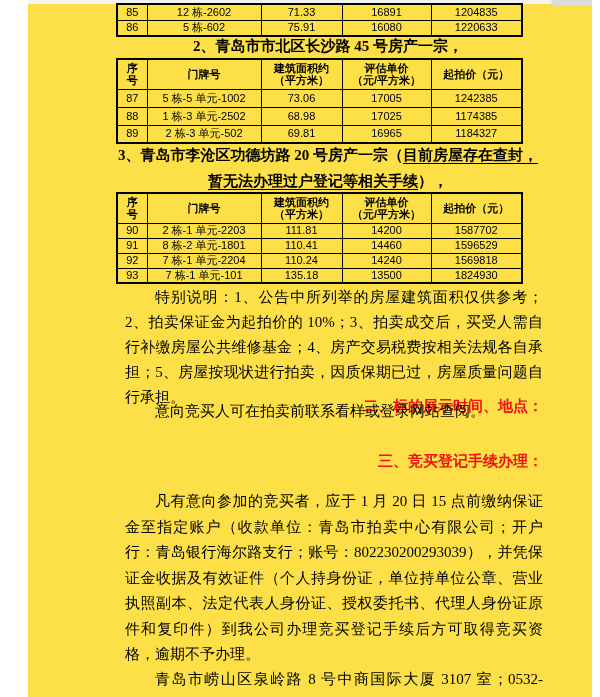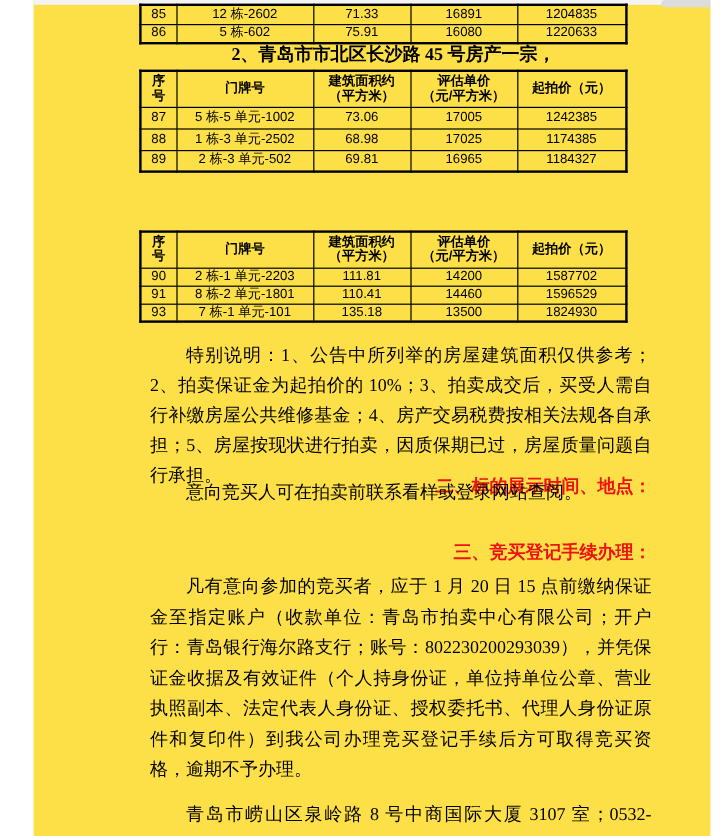--- a/index.html
+++ b/index.html
@@ -32,21 +32,21 @@
   .h-black{left:88px;width:424px;font-size:15px;font-weight:bold;line-height:20px;text-align:center;}
   .h2{top:36px;}
   .h3{top:142px;line-height:26px;}
   .ul{text-decoration:underline;text-underline-offset:3px;}
   .para{left:97px;width:418px;font-size:15px;line-height:25.5px;text-align:justify;}
   .indent{text-indent:2em;}
   .bold{font-weight:normal;}
   .p-special{top:285px;line-height:25px;}
   .h-red{left:97px;width:418px;font-size:15px;font-weight:bold;color:#ee1111;text-indent:2em;line-height:18px;text-align:right;}
   .hB{top:397px;} .pB{top:399px;}
-  .hC{top:452px;} .pC{top:477px;}
+  .hC{top:452px;} .pC{top:489px;}
   .hD{top:641px;} .pD{top:667px;}
 </style>
 </head>
 <body>
 
 <div class="doc">
 
   <div class="top-strip"></div>
   <div class="top-thumb"></div>
   <div class="right-shadow"></div>
@@ -117,20 +117,21 @@
       <tr>
         <td>89</td>
         <td>2 栋-3 单元-502</td>
         <td>69.81</td>
         <td>16965</td>
         <td>1184327</td>
       </tr>
     </tbody>
   </table>
 
+  <p class="blk h-black h3"><span>3、青岛市李沧区功德坊路 20 号房产一宗（</span><span class="ul">目前房屋存在查封，暂无法办理过户登记等相关手续</span><span>），</span></p>
 
   <table class="grid t3">
     <colgroup>
         <col style="width:30px">
         <col style="width:114px">
         <col style="width:81px">
         <col style="width:89px">
         <col style="width:91px">
       </colgroup>
     <thead>
@@ -154,20 +155,27 @@
         <td>1587702</td>
       </tr>
       <tr>
         <td>91</td>
         <td>8 栋-2 单元-1801</td>
         <td>110.41</td>
         <td>14460</td>
         <td>1596529</td>
       </tr>
       <tr>
+        <td>92</td>
+        <td>7 栋-1 单元-2204</td>
+        <td>110.24</td>
+        <td>14240</td>
+        <td>1569818</td>
+      </tr>
+      <tr>
         <td>93</td>
         <td>7 栋-1 单元-101</td>
         <td>135.18</td>
         <td>13500</td>
         <td>1824930</td>
       </tr>
     </tbody>
   </table>
 
   <p class="blk para bold indent p-special">特别说明：1、公告中所列举的房屋建筑面积仅供参考；2、拍卖保证金为起拍价的 10%；3、拍卖成交后，买受人需自行补缴房屋公共维修基金；4、房产交易税费按相关法规各自承担；5、房屋按现状进行拍卖，因质保期已过，房屋质量问题自行承担。</p>

